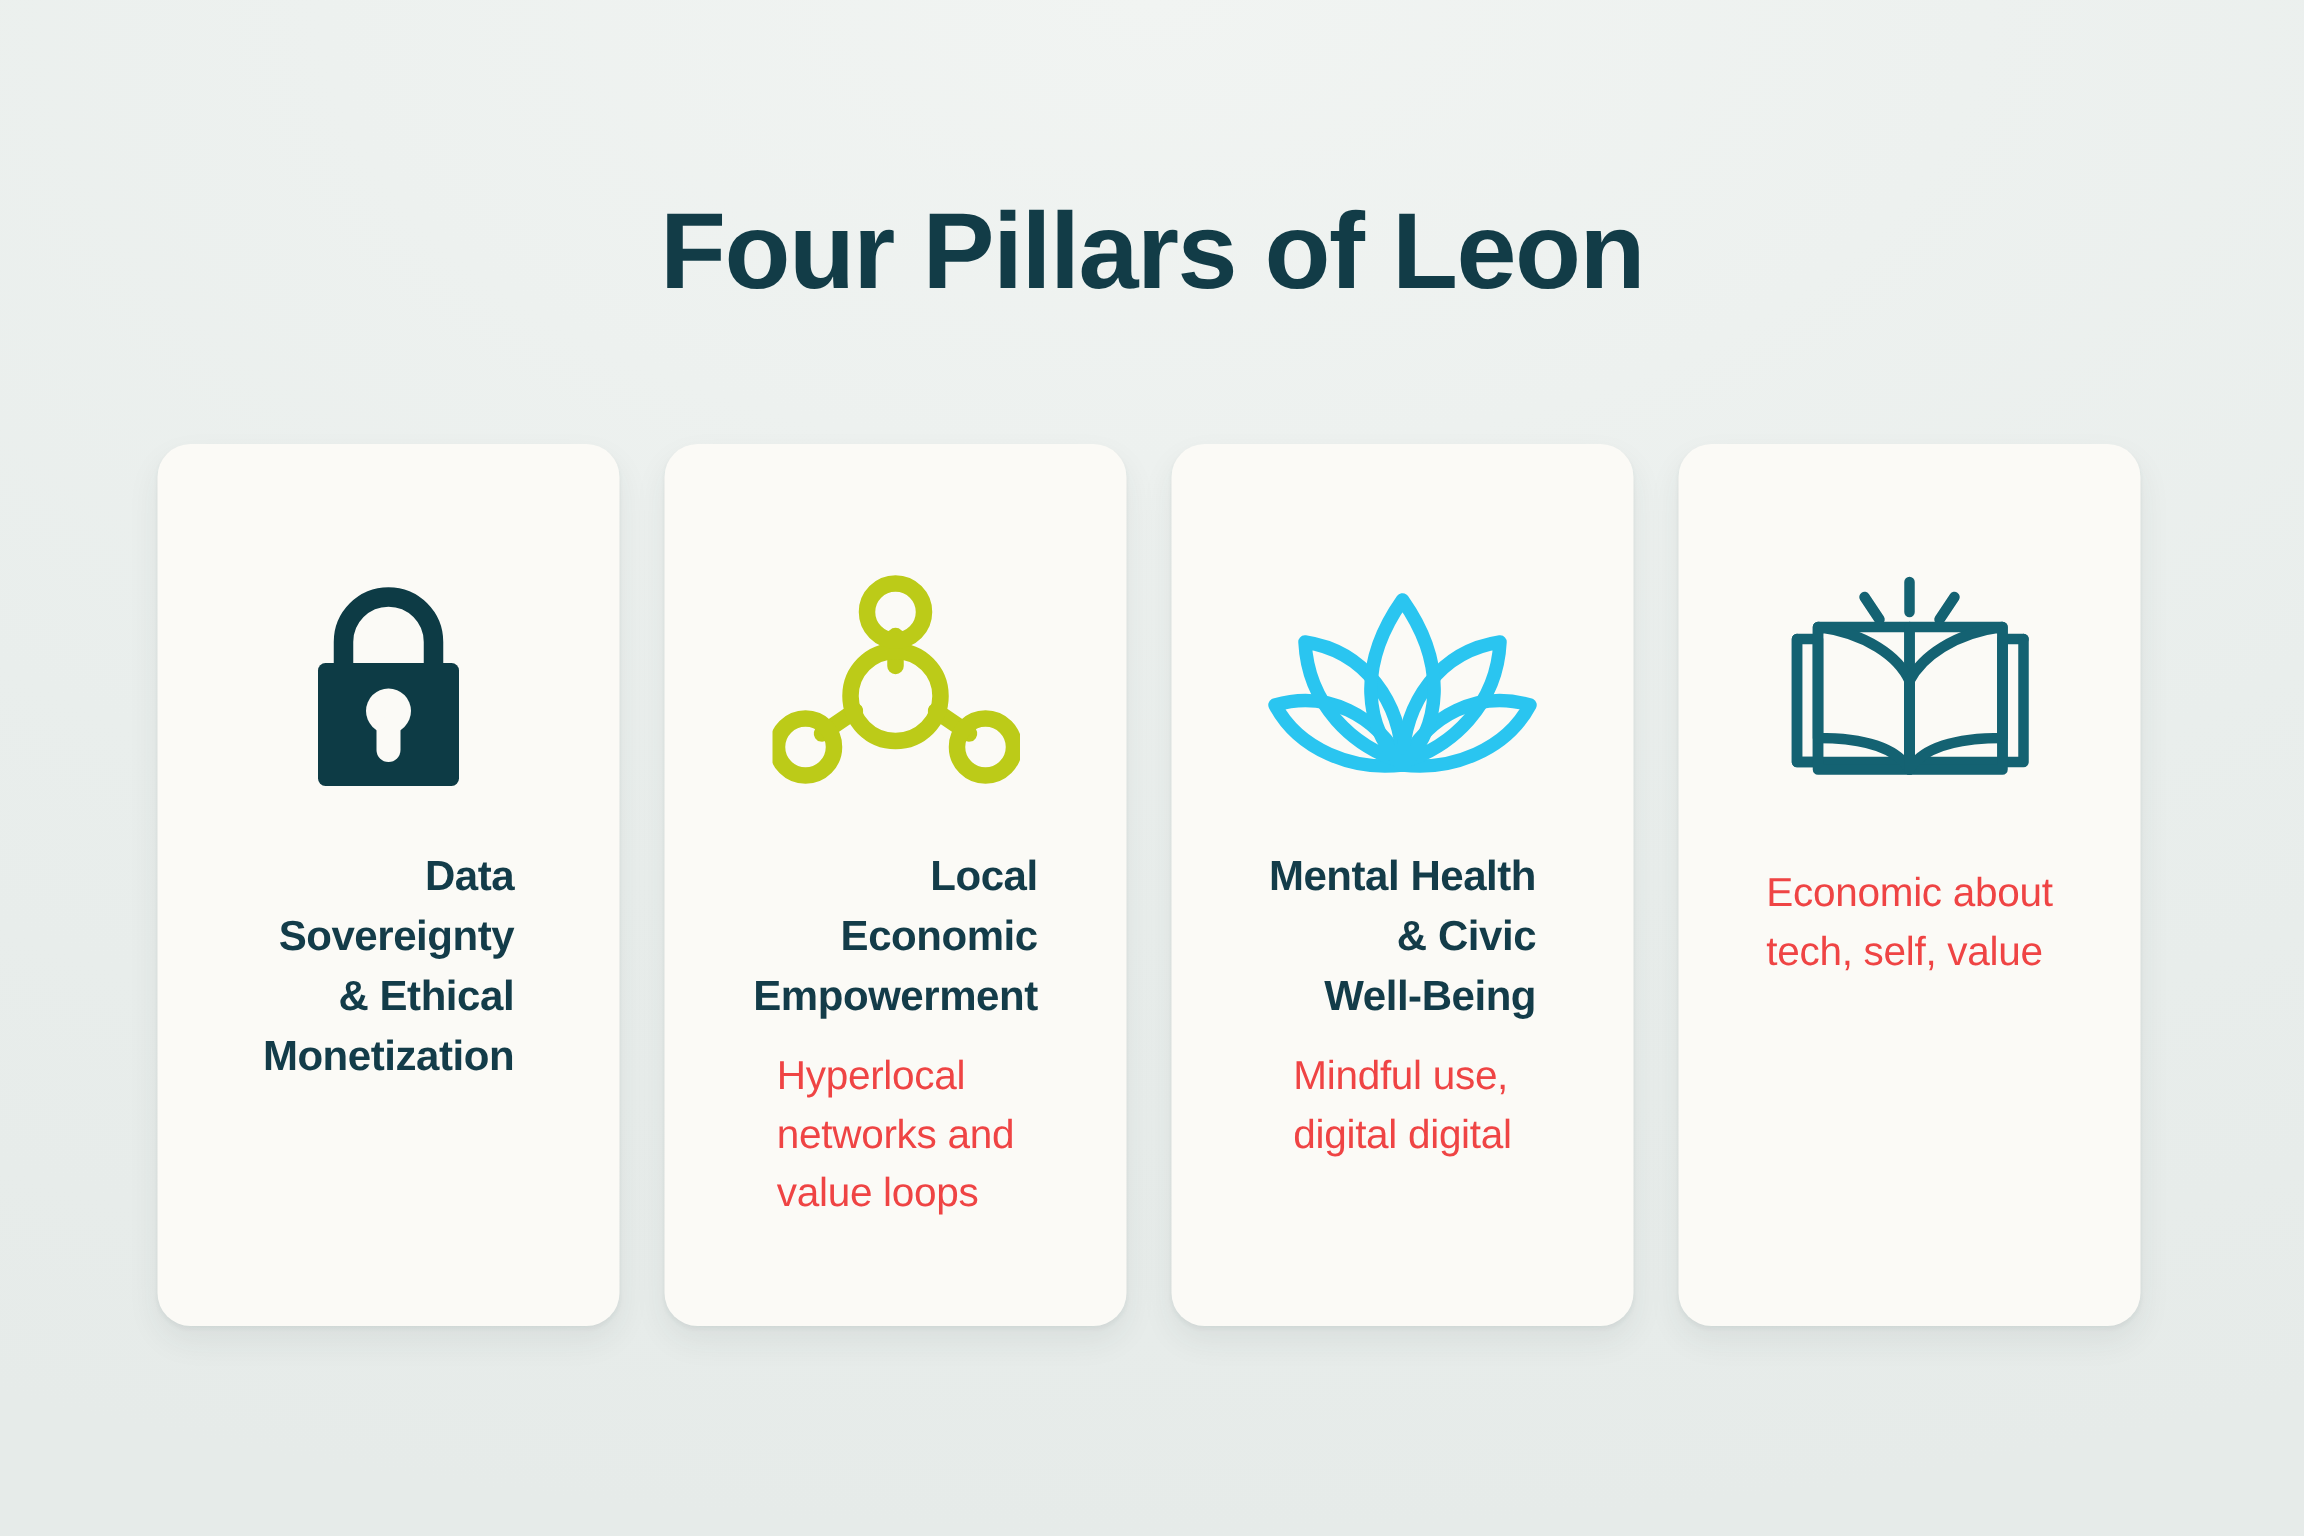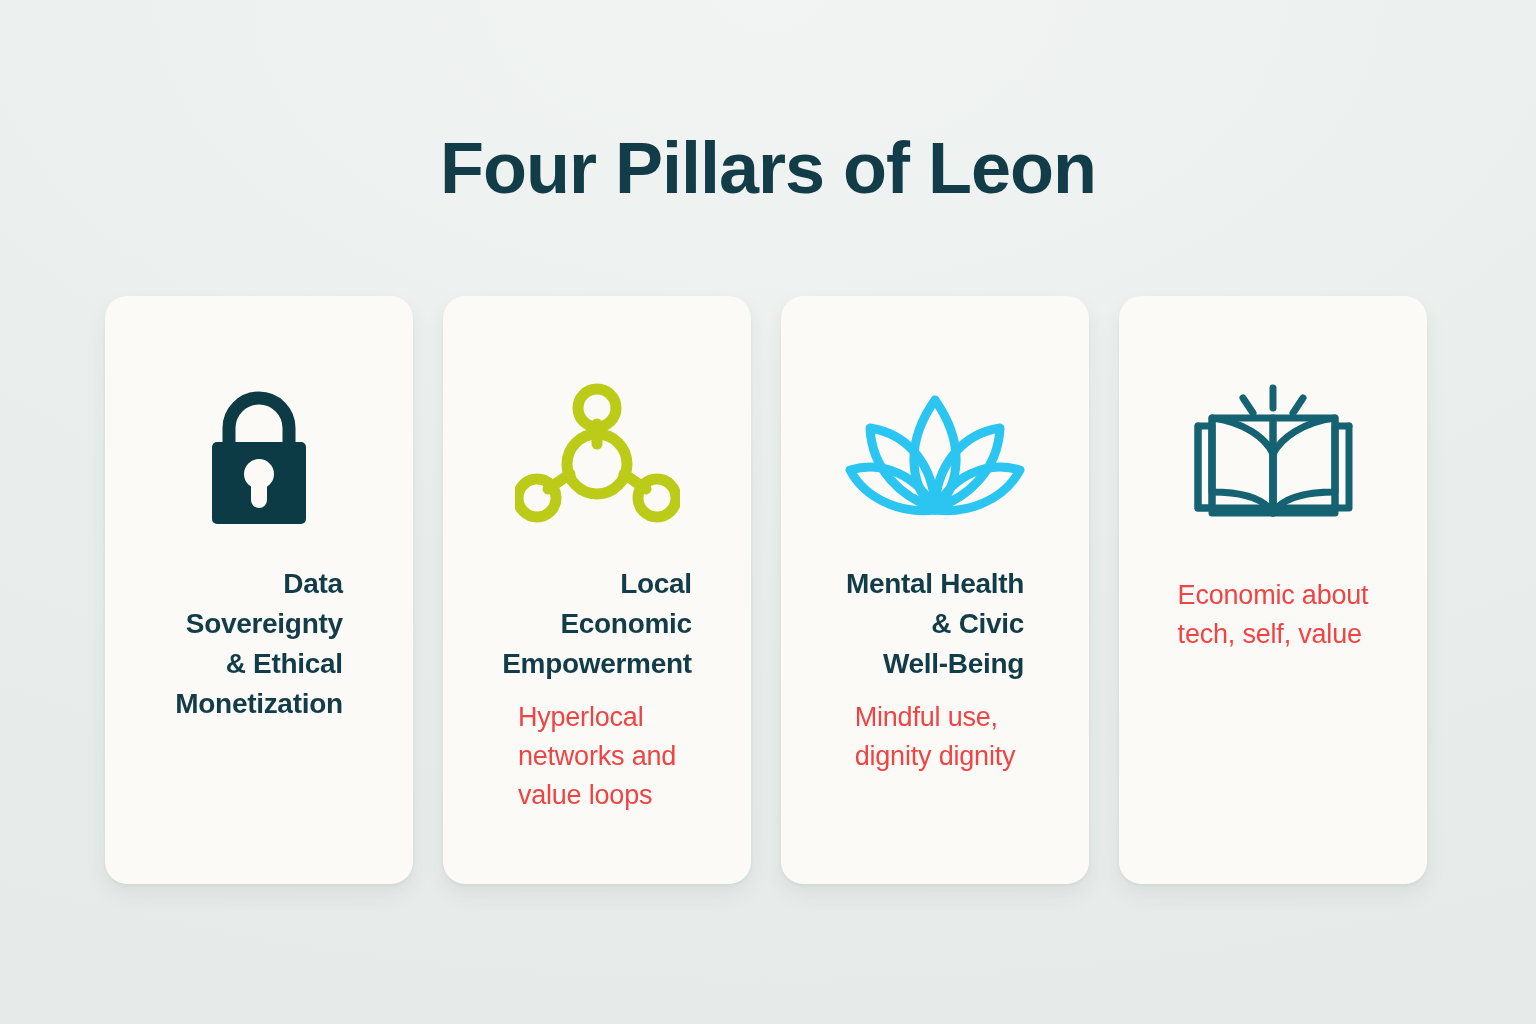--- a/index.html
+++ b/index.html
@@ -135,21 +135,21 @@
             <path d="M95 126 C 128 116 158 88 160 46 C 120 52 96 86 95 126 Z"></path>
 
             <path d="M95 128 C 70 104 64 62 95 18 C 126 62 120 104 95 128 Z"></path>
           </g>
         </svg>
       </div>
       <div class="card-title">Mental Health
 &amp; Civic
 Well-Being</div>
       <div class="card-desc">Mindful use,
-dignity dignity</div>
+digital digital</div>
     </div>
 
     <div class="card">
       <div class="icon-wrap">
         <svg width="175" height="150" viewBox="0 0 175 150">
           <g stroke="#146272" stroke-width="7" fill="none" stroke-linejoin="round" stroke-linecap="round">
 
             <line x1="87" y1="6" x2="87" y2="26"></line>
             <line x1="57" y1="16" x2="67" y2="31"></line>
             <line x1="117" y1="16" x2="107" y2="31"></line>

